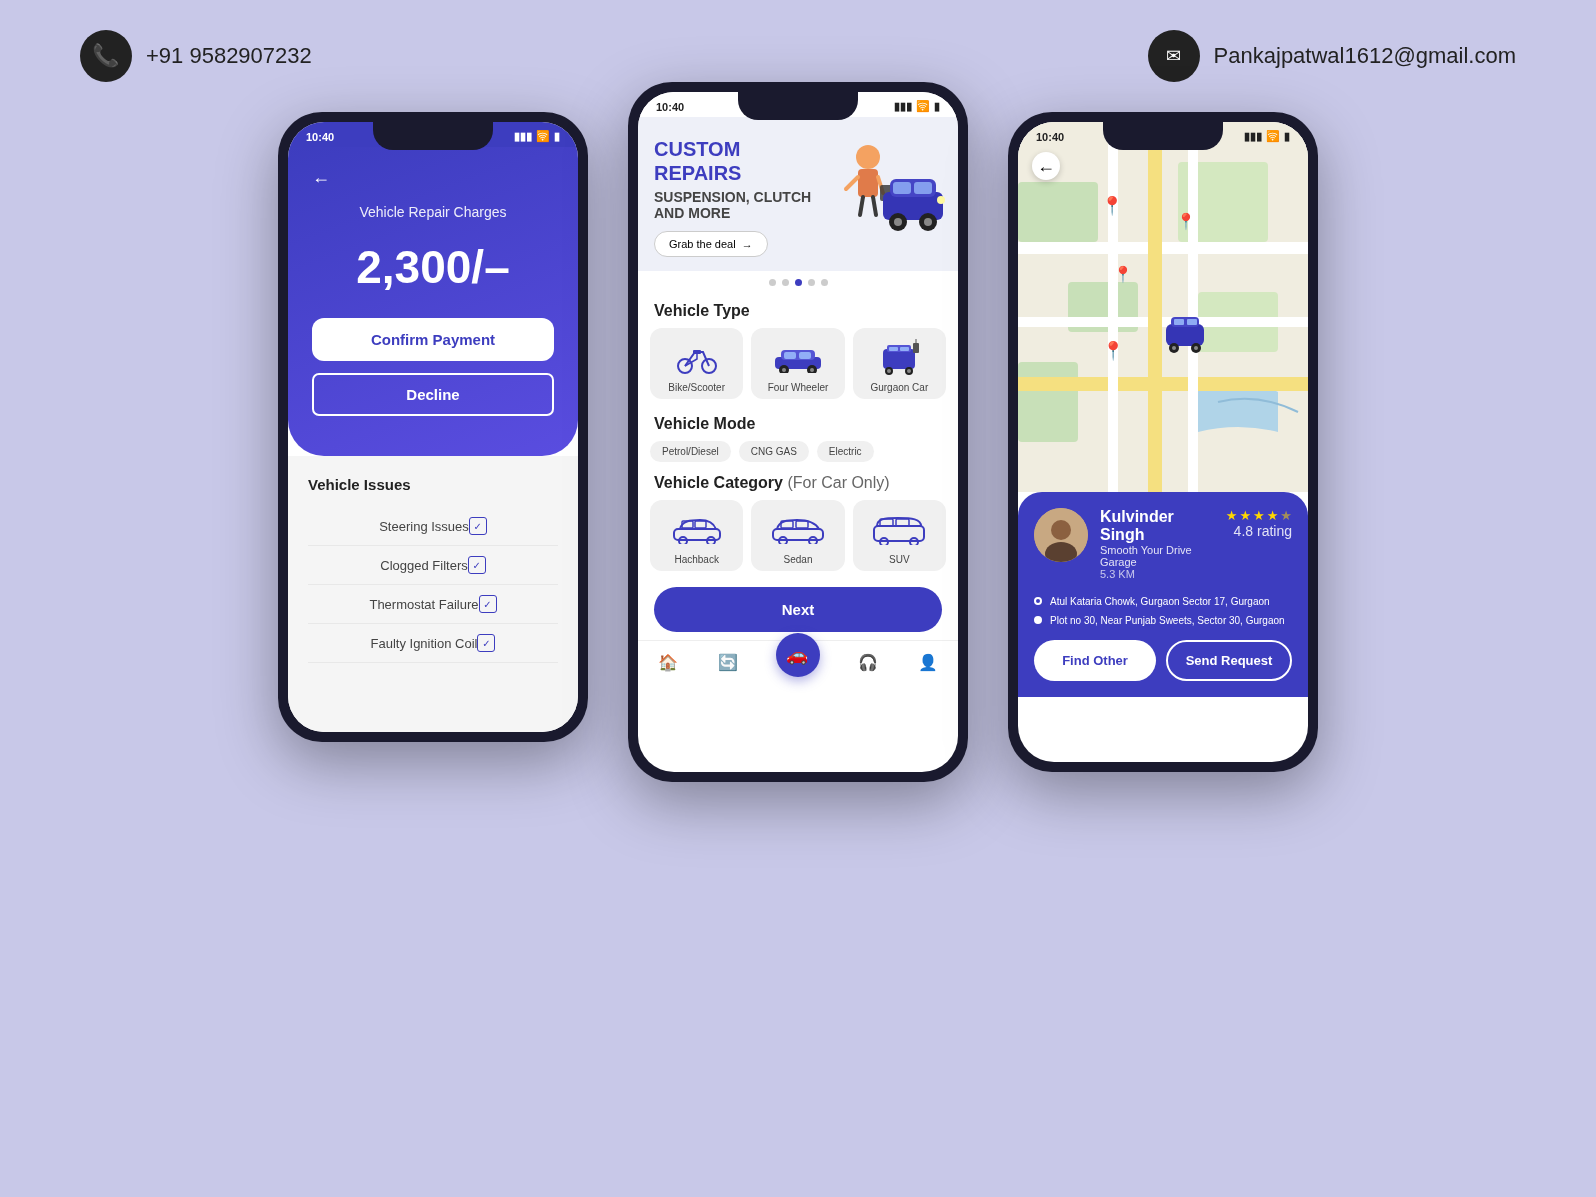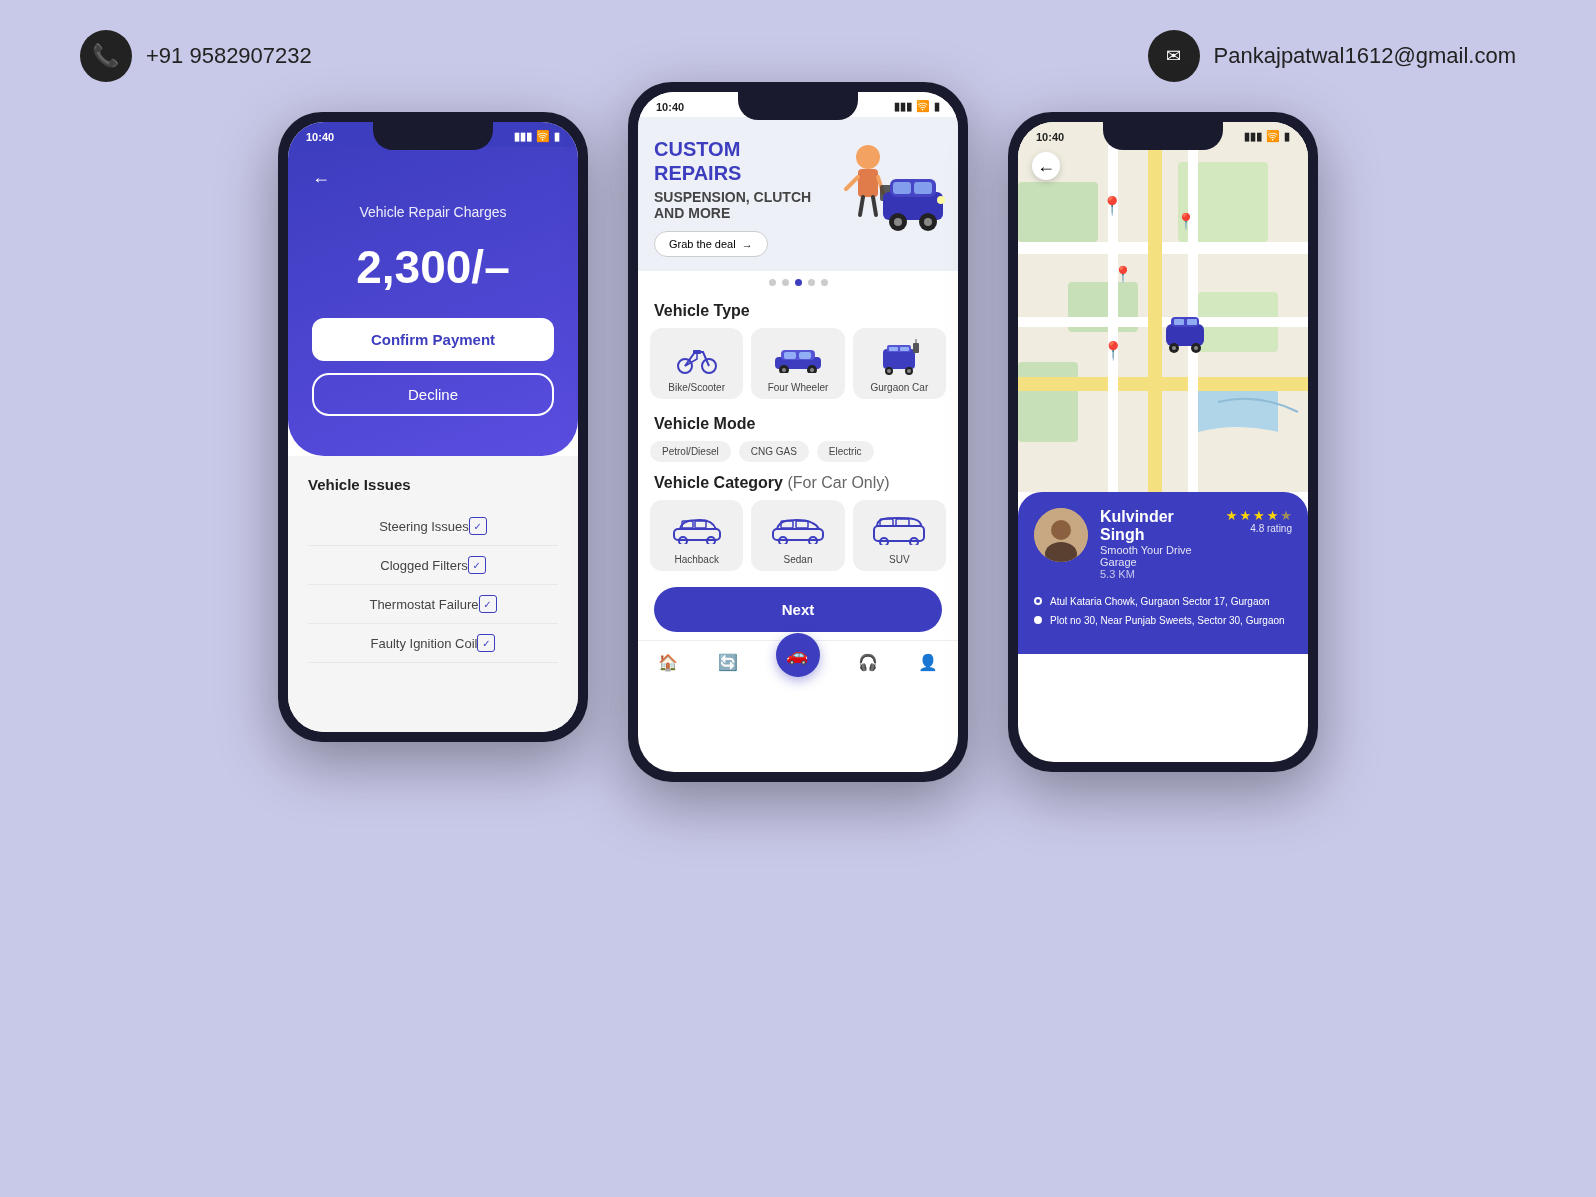--- a/index.html
+++ b/index.html
@@ -119,25 +119,25 @@
       width: 100%;
       font-size: 15px;
       font-weight: 700;
       margin-bottom: 12px;
       cursor: pointer;
     }
     .btn-decline {
       background: transparent;
       color: white;
       border: 2px solid white;
-      border-radius: 17px;
+      border-radius: 7px;
       padding: 11px 6px;
       width: 100%;
       font-size: 15px;
-      font-weight: 400;
+      font-weight: 700;
       cursor: pointer;
     }
     .vehicle-issues {
       padding: 20px 20px;
       background: #f5f5f5;
       height: 100%;
     }
     .vehicle-issues h3 {
       font-size: 15px;
       font-weight: 700;
@@ -338,21 +338,21 @@
       display: flex; align-items: flex-end; justify-content: center;
     }
     .mechanic-info { flex: 1; }
     .mechanic-name { font-size: 16px; font-weight: 700; }
     .mechanic-garage { font-size: 11px; opacity: 0.85; }
     .mechanic-dist { font-size: 11px; opacity: 0.7; }
     .star-rating {
       display: flex; gap: 2px; align-items: center;
     }
     .star { color: #ffd700; font-size: 13px; }
-    .rating-num { font-size: 10px; opacity: 0.85; }
+    .rating-num { font-size: 14px; opacity: 0.85; }
 
     .route-info {
       margin: 8px 0;
     }
     .route-point {
       display: flex;
       align-items: flex-start;
       gap: 8px;
       font-size: 10px;
       padding: 3px 0;
@@ -703,17 +703,21 @@
           <div class="route-point">
             <div class="route-dot"></div>
             <span>Atul Kataria Chowk, Gurgaon Sector 17, Gurgaon</span>
           </div>
           <div class="route-point">
             <div class="route-dot destination"></div>
             <span>Plot no 30, Near Punjab Sweets, Sector 30, Gurgaon</span>
           </div>
         </div>
 
+        <div class="card-buttons">
+          <button class="card-btn outline">Find Other</button>
+          <button class="card-btn filled">Send Request</button>
+        </div>
       </div>
     </div>
   </div>
 
 </div>
 
 </body></html>

